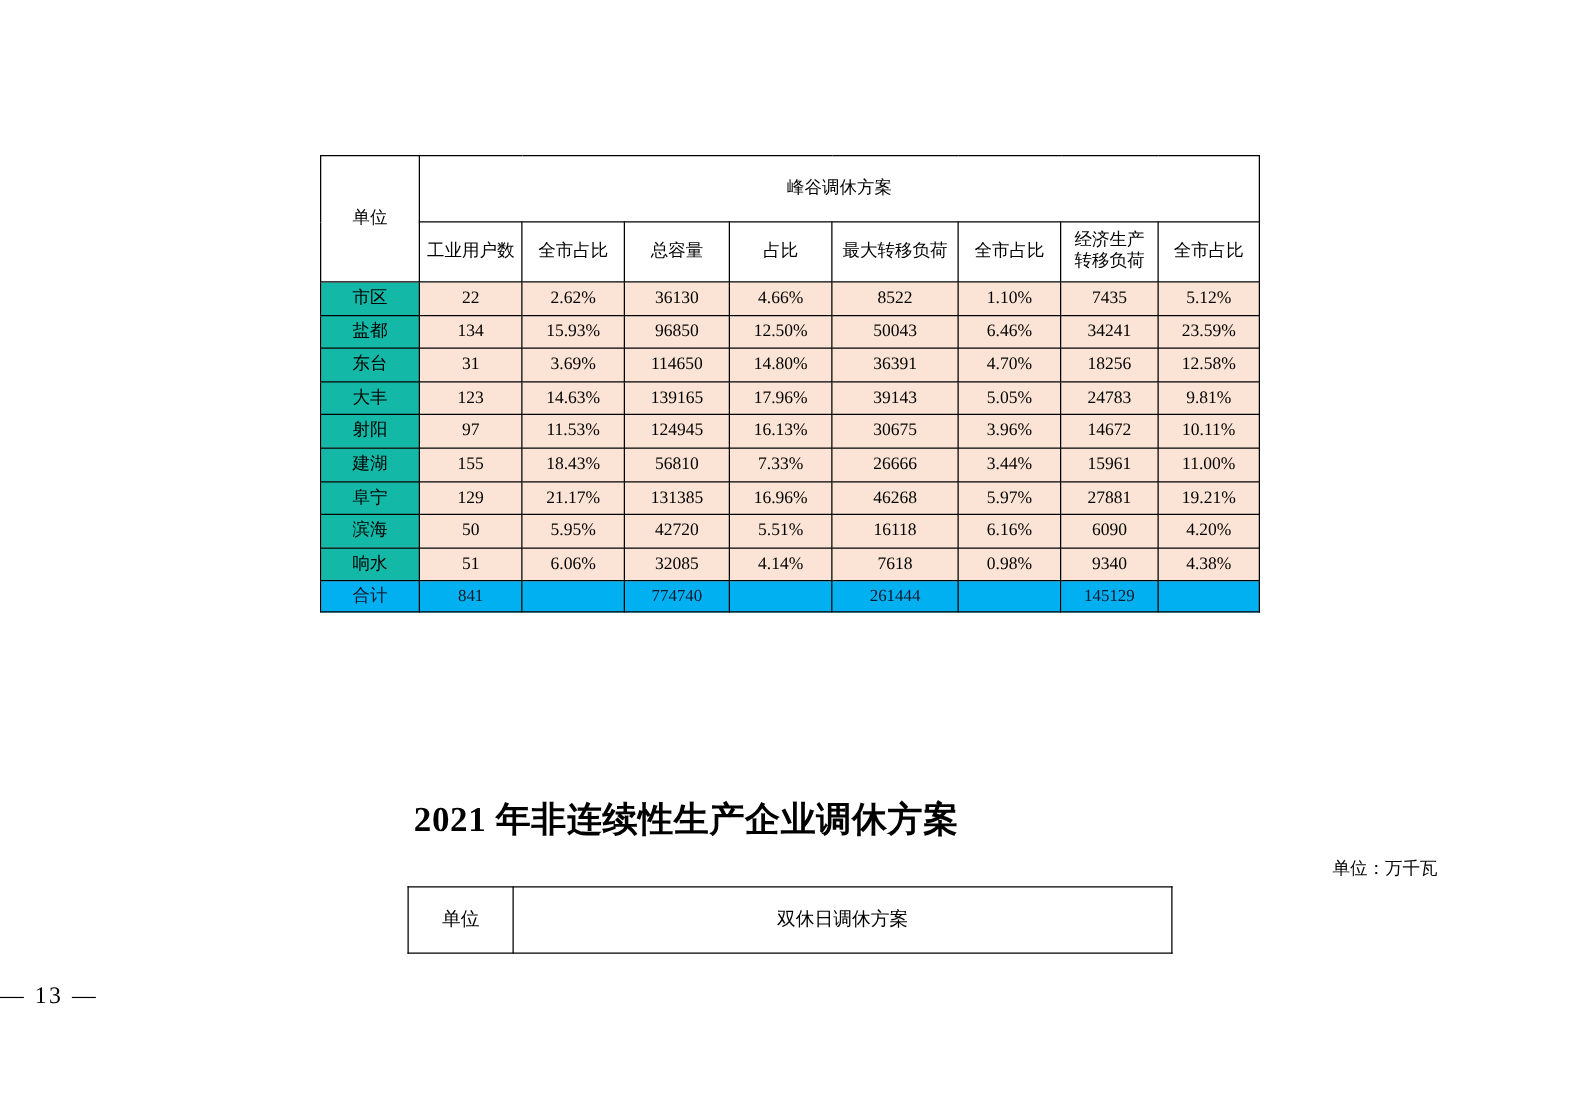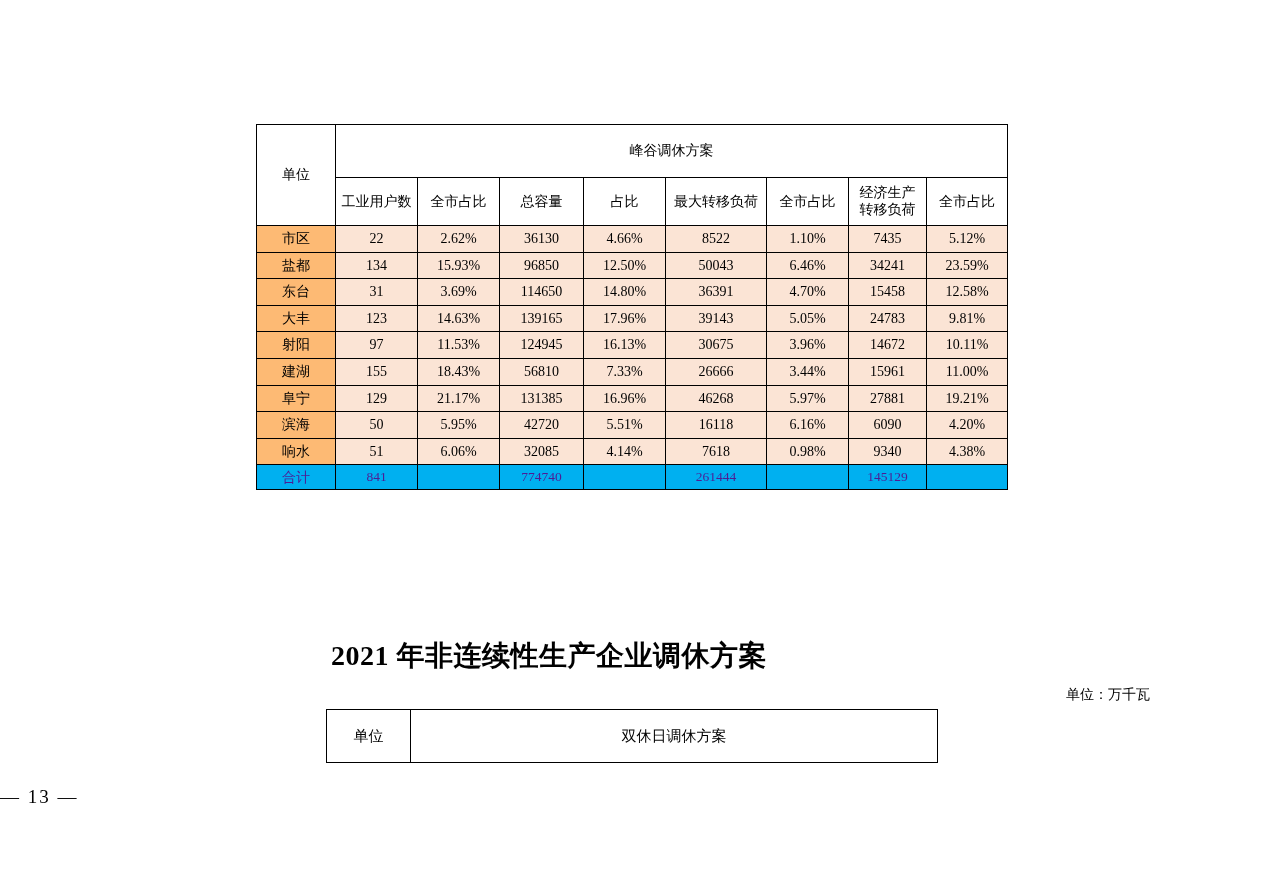--- a/index.html
+++ b/index.html
@@ -59,31 +59,31 @@
     padding: 0 2px;
   }
   .hdr-sub.two-line {
     line-height: 1.15;
     margin-top: 17px;
   }
   tbody tr td {
     height: 25.6px;
   }
   td.cell-unit {
-    background: #fdba74;
+    background: #14b8a6;
     font-size: 14px;
   }
   td.cell-data {
     background: #fbe4d5;
     font-size: 13.5px;
     font-family: "Liberation Serif", "DejaVu Serif", serif;
   }
   tr.total-row td {
     background: #00b0f0;
-    color: #4c1d95;
+    color: #0f172a;
     height: 24px;
     font-size: 13.5px;
   }
   tr.total-row td.cell-unit {
     background: #00b0f0;
     font-size: 14px;
   }
 
   
   col.c0 { width: 79px; }
@@ -201,21 +201,21 @@
           <td class="cell-data">23.59%</td>
         </tr>
         <tr>
           <td class="cell-unit">东台</td>
           <td class="cell-data">31</td>
           <td class="cell-data">3.69%</td>
           <td class="cell-data">114650</td>
           <td class="cell-data">14.80%</td>
           <td class="cell-data">36391</td>
           <td class="cell-data">4.70%</td>
-          <td class="cell-data">15458</td>
+          <td class="cell-data">18256</td>
           <td class="cell-data">12.58%</td>
         </tr>
         <tr>
           <td class="cell-unit">大丰</td>
           <td class="cell-data">123</td>
           <td class="cell-data">14.63%</td>
           <td class="cell-data">139165</td>
           <td class="cell-data">17.96%</td>
           <td class="cell-data">39143</td>
           <td class="cell-data">5.05%</td>

